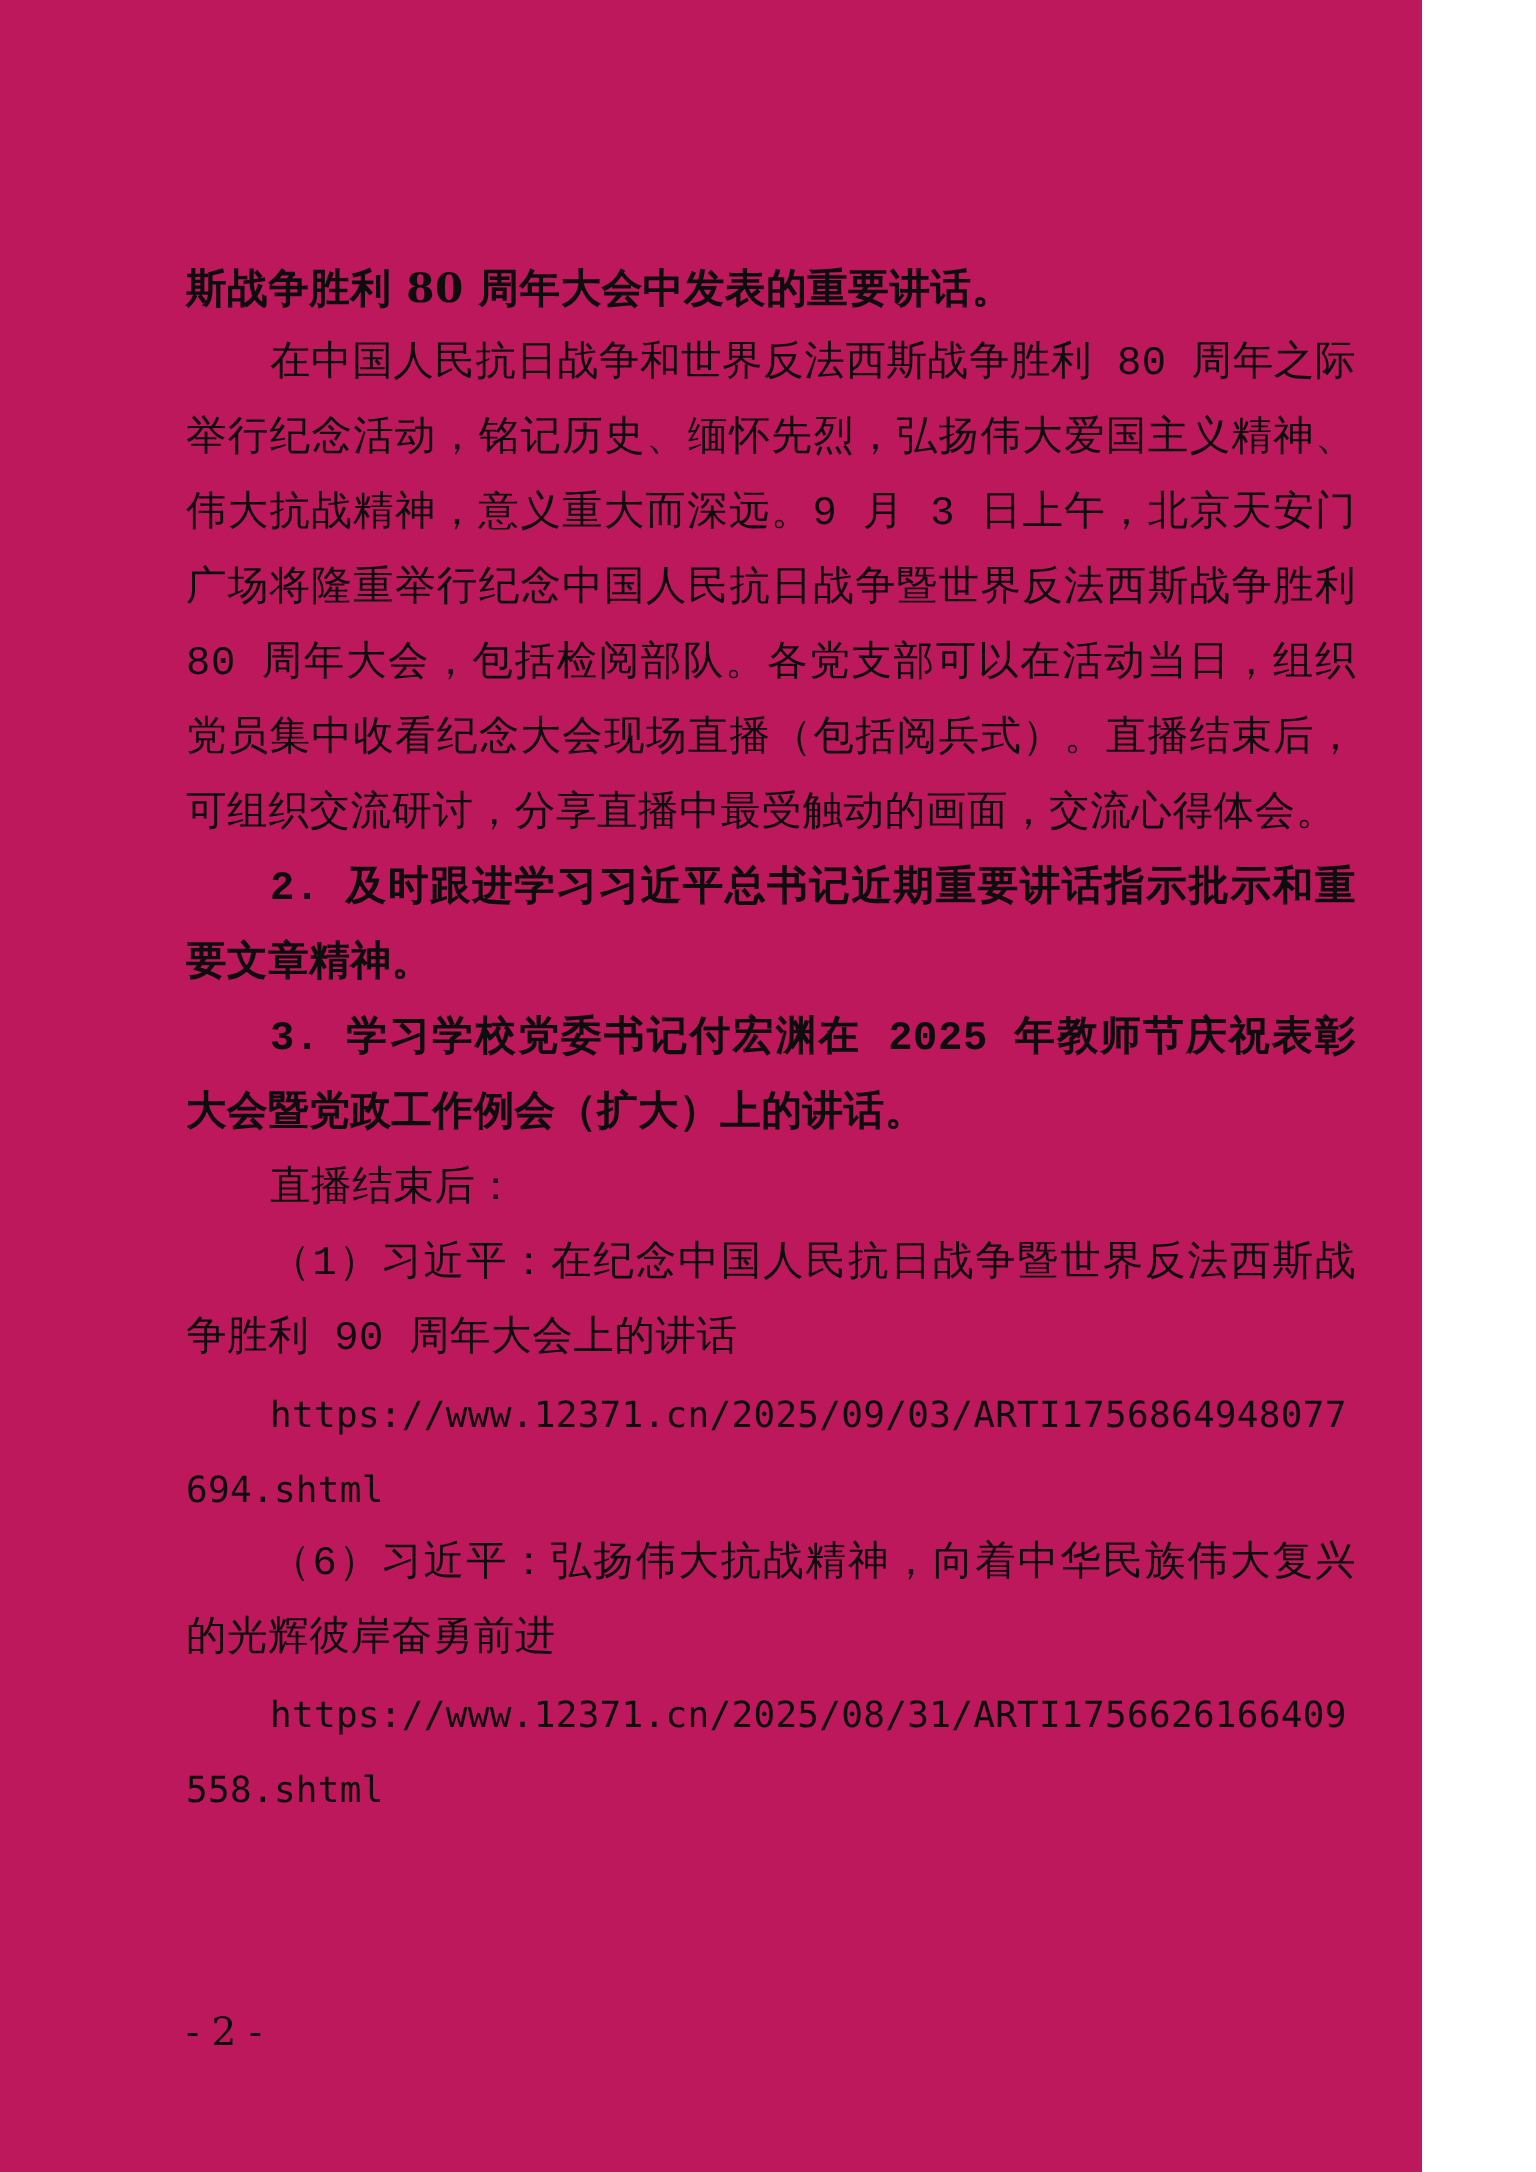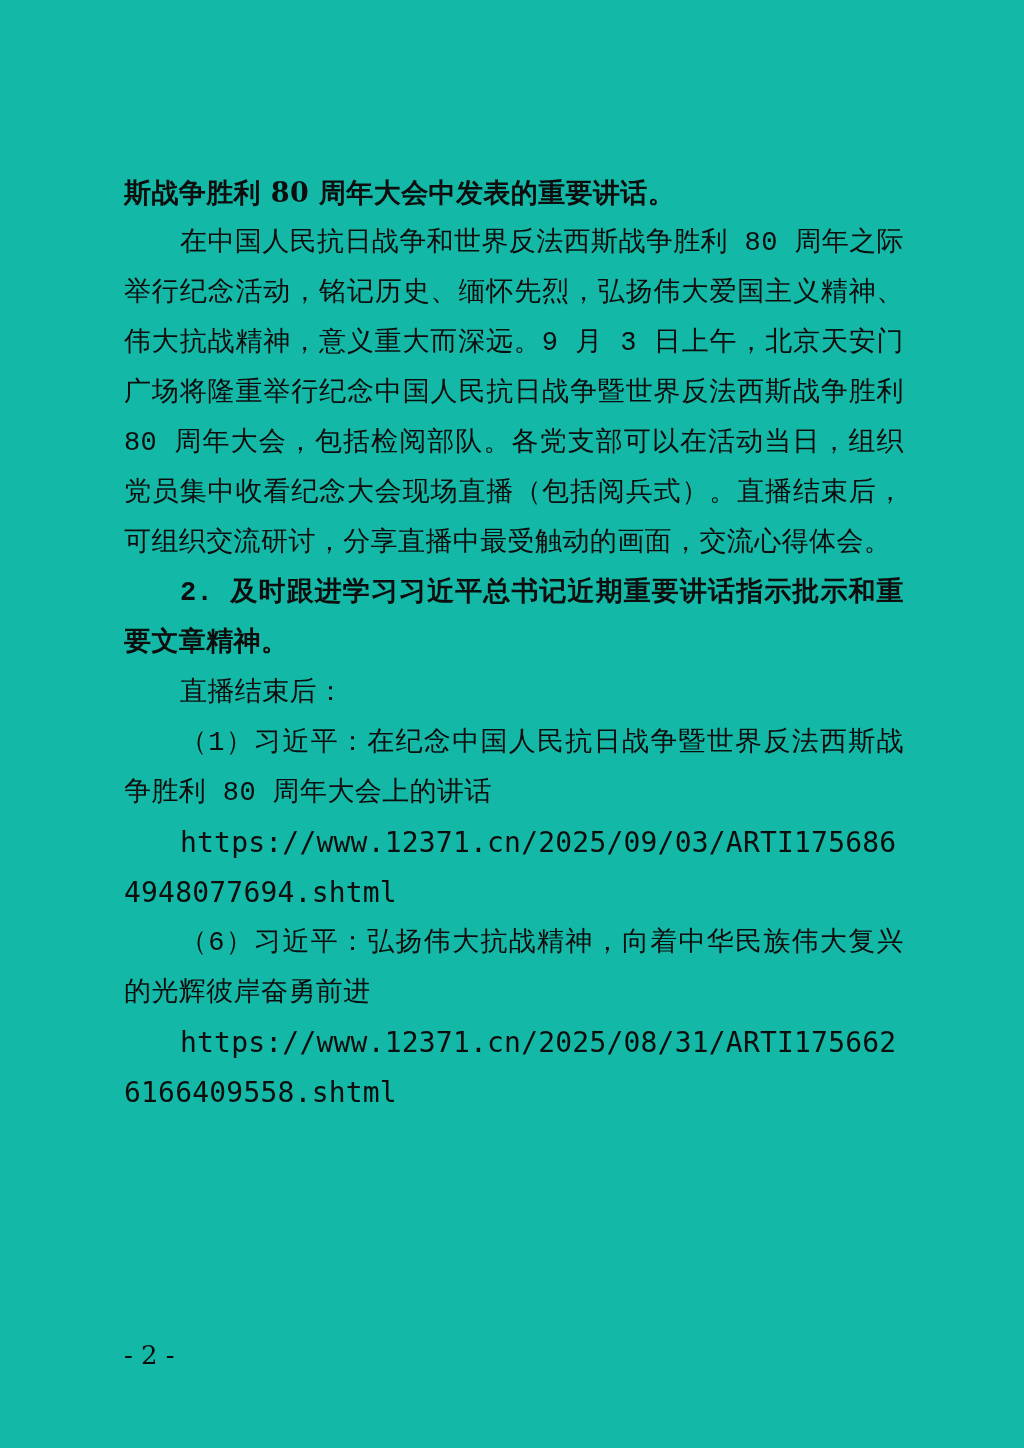--- a/index.html
+++ b/index.html
@@ -2,23 +2,23 @@
 <html><head>
 <meta charset="utf-8">
 <style>
   html, body {
     margin: 0;
     padding: 0;
     background: #ffffff;
   }
   .page {
     position: relative;
-    width: 1024px;
+    width: 948px;
     height: 1448px;
-    background: #14b8a6;
+    background: #be185d;
     box-sizing: border-box;
     overflow: hidden;
   }
   .content {
     position: absolute;
     left: 124px;
     top: 168px;
     width: 780px;
   }
   .para {
@@ -33,21 +33,21 @@
   }
   .bold {
     font-weight: bold;
   }
   .indent {
     text-indent: 56px;
     font-family: Liberation Mono, monospace;
   }
   .url {
     font-family: "DejaVu Sans Mono", "Liberation Mono", monospace;
-    font-size: 28px;
+    font-size: 24px;
     line-height: 50px;
     color: #0d0d0d;
     margin: 0;
     word-break: break-all;
     text-indent: 56px;
     letter-spacing: 0.2px;
   }
   .footer {
     position: absolute;
     left: 124px;
@@ -65,24 +65,25 @@
 <div class="page">
 
   <div class="content">
 
     <p class="para bold">斯战争胜利 80 周年大会中发表的重要讲话。</p>
 
     <p class="para indent">在中国人民抗日战争和世界反法西斯战争胜利 80 周年之际举行纪念活动，铭记历史、缅怀先烈，弘扬伟大爱国主义精神、伟大抗战精神，意义重大而深远。9 月 3 日上午，北京天安门广场将隆重举行纪念中国人民抗日战争暨世界反法西斯战争胜利 80 周年大会，包括检阅部队。各党支部可以在活动当日，组织党员集中收看纪念大会现场直播（包括阅兵式）。直播结束后，可组织交流研讨，分享直播中最受触动的画面，交流心得体会。</p>
 
     <p class="para bold indent">2. 及时跟进学习习近平总书记近期重要讲话指示批示和重要文章精神。</p>
 
+    <p class="para bold indent">3. 学习学校党委书记付宏渊在 2025 年教师节庆祝表彰大会暨党政工作例会（扩大）上的讲话。</p>
 
     <p class="para indent">直播结束后：</p>
 
-    <p class="para indent">（1）习近平：在纪念中国人民抗日战争暨世界反法西斯战争胜利 80 周年大会上的讲话</p>
+    <p class="para indent">（1）习近平：在纪念中国人民抗日战争暨世界反法西斯战争胜利 90 周年大会上的讲话</p>
 
     <p class="url">https://www.12371.cn/2025/09/03/ARTI1756864948077694.shtml</p>
 
     <p class="para indent">（6）习近平：弘扬伟大抗战精神，向着中华民族伟大复兴的光辉彼岸奋勇前进</p>
 
     <p class="url">https://www.12371.cn/2025/08/31/ARTI1756626166409558.shtml</p>
 
 
   </div>
 

